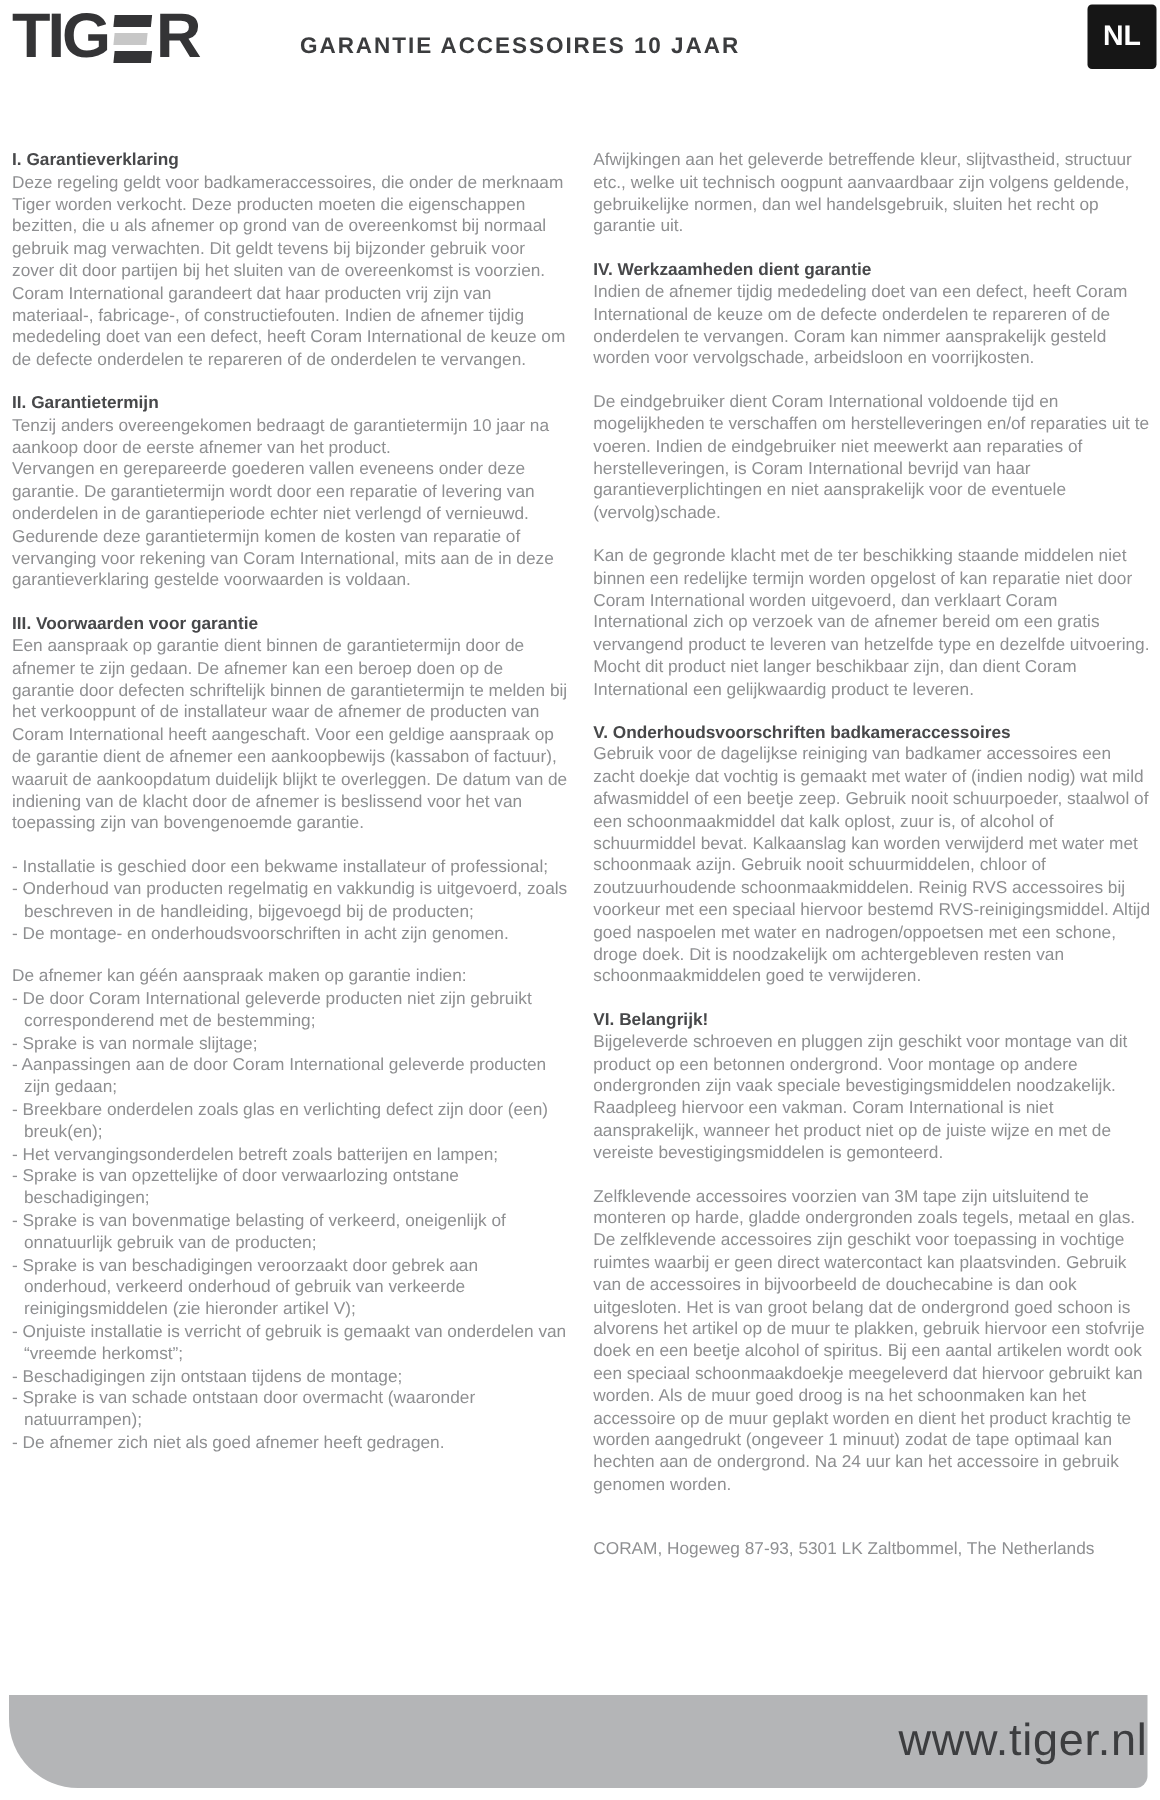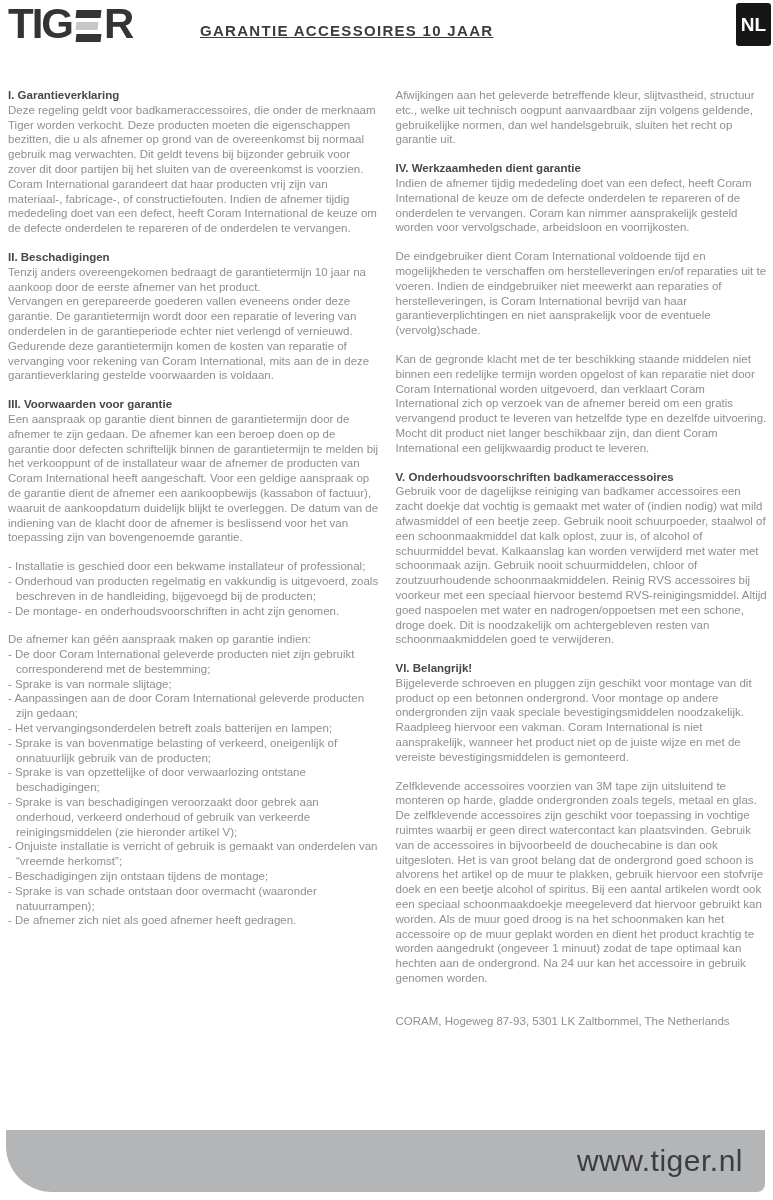--- a/index.html
+++ b/index.html
@@ -7,35 +7,35 @@
         font-family:"Liberation Sans","DejaVu Sans",sans-serif;}
   
   .header{position:relative;height:56px;}
   .logo{position:absolute;left:8px;top:2px;display:flex;align-items:flex-start;
         font-weight:800;font-size:42px;line-height:44px;letter-spacing:-2px;color:#343436;}
   .logo .e-bars{display:flex;flex-direction:column;justify-content:flex-start;
         margin:8px 3px 0 4px;gap:4px;}
   .logo .e-bars .bar{width:25px;height:8px;background:#343436;transform:skewX(-6deg);}
   .logo .e-bars .bar.mid{background:#c7c7c7;width:22px;}
   .doc-title{position:absolute;left:200px;top:22px;font-size:15px;font-weight:700;
-        letter-spacing:1.3px;color:#3b3c3e;text-decoration:underline;}
-  .lang-badge{position:absolute;right:2px;top:3px;width:35px;height:43px;background:#161616;
+        letter-spacing:1.3px;color:#3b3c3e;}
+  .lang-badge{position:absolute;right:2px;top:3px;width:46px;height:43px;background:#161616;
         border-radius:3px;color:#ffffff;font-weight:700;font-size:19px;display:flex;
         align-items:center;justify-content:center;}
   
-  .columns{position:absolute;top:88px;left:8px;right:6px;display:flex;gap:16px;}
+  .columns{position:absolute;top:100px;left:8px;right:6px;display:flex;gap:16px;}
   .col{width:374px;font-size:11.5px;line-height:14.8px;color:#8e8f91;}
   .col h3{margin:0;font-size:11.5px;line-height:14.8px;font-weight:700;color:#47484a;}
   .col p{margin:0;}
   .vspace{height:14px;}
   .li{padding-left:8px;text-indent:-8px;}
   
   .footer-bar{position:absolute;left:6px;right:8px;top:1130px;height:62px;background:#b4b5b7;
         border-radius:0 0 8px 46px;display:flex;align-items:center;justify-content:flex-end;}
-  .footer-url{font-size:30px;color:#3c3d3f;padding-right:22px;letter-spacing:0.5px;}
+  .footer-url{font-size:30px;color:#3c3d3f;letter-spacing:0.5px;}
 </style>
 </head>
 <body>
 
 <div class="page">
 
   <div class="header">
     <div class="logo">
       <span>TIG</span>
       <span class="e-bars">
@@ -48,39 +48,40 @@
     <div class="doc-title">GARANTIE ACCESSOIRES 10 JAAR</div>
     <div class="lang-badge">NL</div>
   </div>
 
   <div class="columns">
 
     <div class="col">
       <h3>I. Garantieverklaring</h3>
       <p>Deze regeling geldt voor badkameraccessoires, die onder de merknaam Tiger worden verkocht. Deze producten moeten die eigenschappen bezitten, die u als afnemer op grond van de overeenkomst bij normaal gebruik mag verwachten. Dit geldt tevens bij bijzonder gebruik voor zover dit door partijen bij het sluiten van de overeenkomst is voorzien. Coram International garandeert dat haar producten vrij zijn van materiaal-, fabricage-, of constructiefouten. Indien de afnemer tijdig mededeling doet van een defect, heeft Coram International de keuze om de defecte onderdelen te repareren of de onderdelen te vervangen.</p>
       <div class="vspace"></div>
-      <h3>II. Beschadigingen</h3>
+      <h3>II. Garantietermijn</h3>
       <p>Tenzij anders overeengekomen bedraagt de garantietermijn 10 jaar na aankoop door de eerste afnemer van het product.</p>
       <p>Vervangen en gerepareerde goederen vallen eveneens onder deze garantie. De garantietermijn wordt door een reparatie of levering van onderdelen in de garantieperiode echter niet verlengd of vernieuwd.</p>
       <p>Gedurende deze garantietermijn komen de kosten van reparatie of vervanging voor rekening van Coram International, mits aan de in deze garantieverklaring gestelde voorwaarden is voldaan.</p>
       <div class="vspace"></div>
       <h3>III. Voorwaarden voor garantie</h3>
       <p>Een aanspraak op garantie dient binnen de garantietermijn door de afnemer te zijn gedaan. De afnemer kan een beroep doen op de garantie door defecten schriftelijk binnen de garantietermijn te melden bij het verkooppunt of de installateur waar de afnemer de producten van Coram International heeft aangeschaft. Voor een geldige aanspraak op de garantie dient de afnemer een aankoopbewijs (kassabon of factuur), waaruit de aankoopdatum duidelijk blijkt te overleggen. De datum van de indiening van de klacht door de afnemer is beslissend voor het van toepassing zijn van bovengenoemde garantie.</p>
       <div class="vspace"></div>
       <div class="li">- Installatie is geschied door een bekwame installateur of professional;</div>
       <div class="li">- Onderhoud van producten regelmatig en vakkundig is uitgevoerd, zoals beschreven in de handleiding, bijgevoegd bij de producten;</div>
       <div class="li">- De montage- en onderhoudsvoorschriften in acht zijn genomen.</div>
       <div class="vspace"></div>
       <p>De afnemer kan géén aanspraak maken op garantie indien:</p>
       <div class="li">- De door Coram International geleverde producten niet zijn gebruikt corresponderend met de bestemming;</div>
       <div class="li">- Sprake is van normale slijtage;</div>
       <div class="li">- Aanpassingen aan de door Coram International geleverde producten zijn gedaan;</div>
+      <div class="li">- Breekbare onderdelen zoals glas en verlichting defect zijn door (een) breuk(en);</div>
       <div class="li">- Het vervangingsonderdelen betreft zoals batterijen en lampen;</div>
+      <div class="li">- Sprake is van opzettelijke of door verwaarlozing ontstane beschadigingen;</div>
       <div class="li">- Sprake is van bovenmatige belasting of verkeerd, oneigenlijk of onnatuurlijk gebruik van de producten;</div>
-      <div class="li">- Sprake is van opzettelijke of door verwaarlozing ontstane beschadigingen;</div>
       <div class="li">- Sprake is van beschadigingen veroorzaakt door gebrek aan onderhoud, verkeerd onderhoud of gebruik van verkeerde reinigingsmiddelen (zie hieronder artikel V);</div>
       <div class="li">- Onjuiste installatie is verricht of gebruik is gemaakt van onderdelen van “vreemde herkomst”;</div>
       <div class="li">- Beschadigingen zijn ontstaan tijdens de montage;</div>
       <div class="li">- Sprake is van schade ontstaan door overmacht (waaronder natuurrampen);</div>
       <div class="li">- De afnemer zich niet als goed afnemer heeft gedragen.</div>
     </div>
 
     <div class="col">
       <p>Afwijkingen aan het geleverde betreffende kleur, slijtvastheid, structuur etc., welke uit technisch oogpunt aanvaardbaar zijn volgens geldende, gebruikelijke normen, dan wel handelsgebruik, sluiten het recht op garantie uit.</p>
       <div class="vspace"></div>

